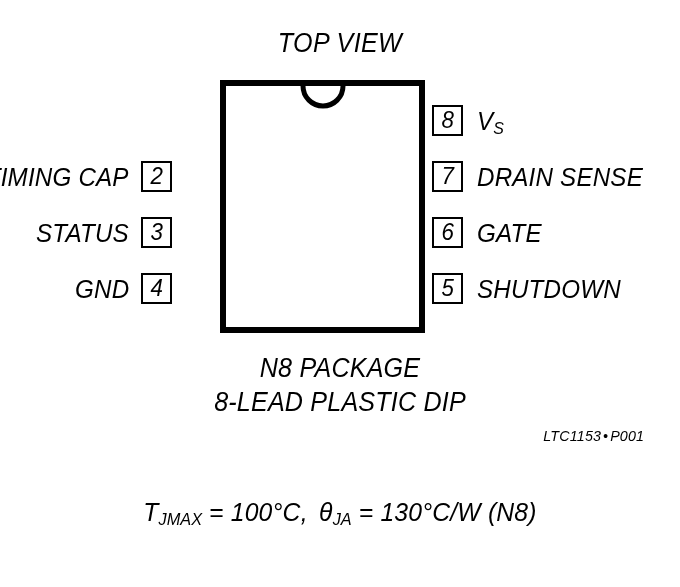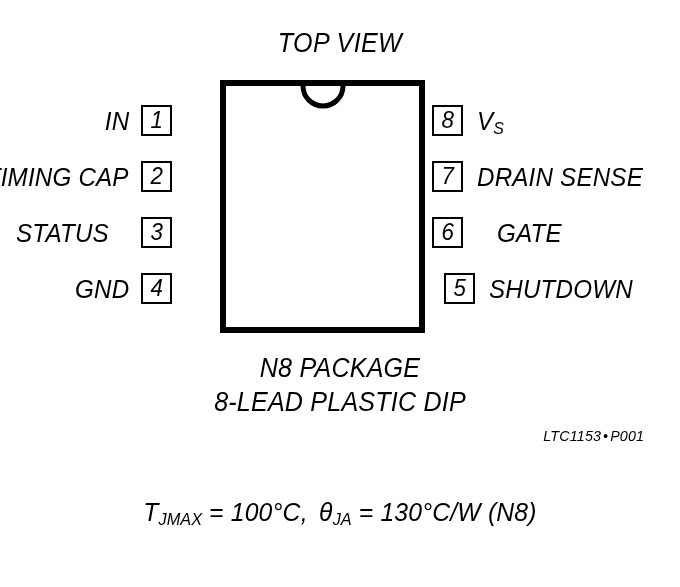--- a/index.html
+++ b/index.html
@@ -158,42 +158,36 @@
   }
   .pin-row.right .pin-label {
     margin-left: 14px;
     transform-origin: left center;
     text-align: left;
   }
 
   
   .r1 { top: 105px; }
   .r2 { top: 161px; }
-  .r3 { top: 217px; gap: 20px; }
-  .r4 { top: 273px; margin-left: 12px; }
+  .r3 { top: 217px; }
+  .r4 { top: 273px; }
 </style>
 </head>
 <body>
 
 <div class="diagram-root">
 
   <div class="top-view-title">TOP VIEW</div>
 
   <div class="package-body">
     <svg class="notch" viewBox="0 0 46 24" width="46" height="24">
       <path d="M 3 0 A 20 20 0 0 0 43 0" fill="none" stroke="#000000" stroke-width="5"></path>
     </svg>
   </div>
 
-  <div class="pin-row left r1">
-    <span class="pin-label">IN</span>
-    <div class="pin-box">
-        <span>1</span>
-      </div>
-  </div>
 
   <div class="pin-row left r2">
     <span class="pin-label">TIMING CAP</span>
     <div class="pin-box">
         <span>2</span>
       </div>
   </div>
 
   <div class="pin-row left r3">
     <span class="pin-label">STATUS</span>

